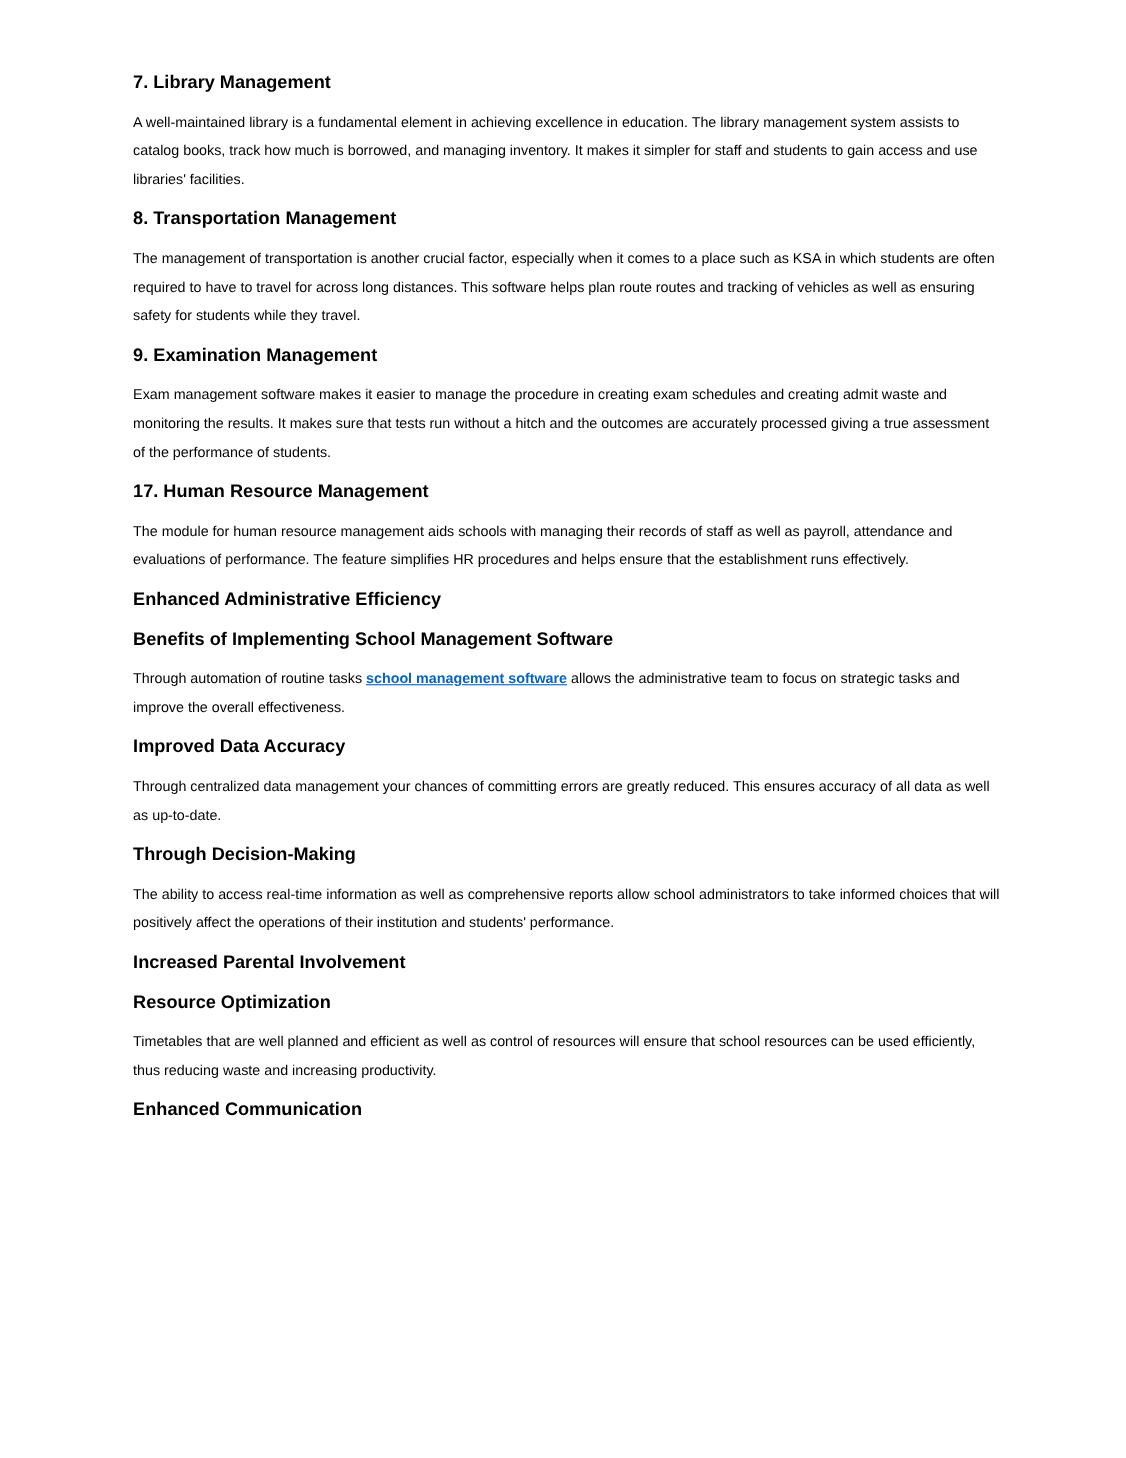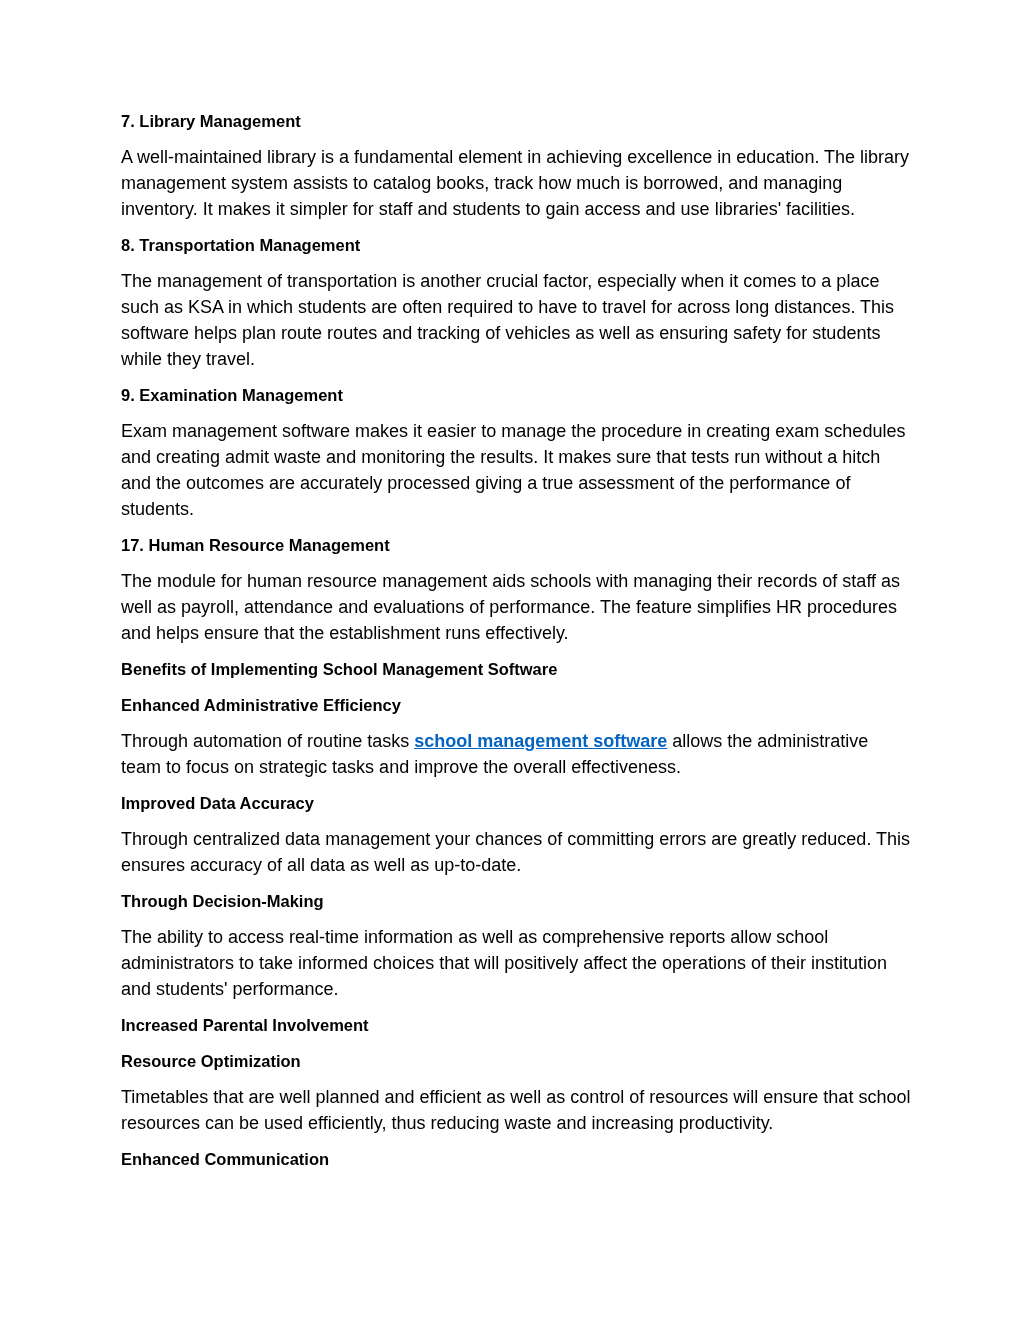--- a/index.html
+++ b/index.html
@@ -11,31 +11,31 @@
     width: 1024px;
     height: 1325px;
     overflow: hidden;
     font-family: "Liberation Sans", "DejaVu Sans", sans-serif;
     color: #000000;
   }
   .page {
     box-sizing: border-box;
     width: 1024px;
     height: 1325px;
-    padding: 108px 112px 40px 121px;
+    padding: 62px 112px 40px 121px;
     background: #ffffff;
   }
   .doc-heading {
     font-size: 16.5px;
     line-height: 26px;
     font-weight: bold;
     margin: 0 0 10px 0;
   }
   .doc-para {
-    font-size: 18px;
+    font-size: 13px;
     line-height: 26px;
     font-weight: normal;
     margin: 0 0 10px 0;
   }
   a.doc-link {
     font-weight: bold;
     text-decoration: underline;
     cursor: pointer;
   }
 </style>
@@ -49,23 +49,23 @@
 
   <h2 class="doc-heading">8. Transportation Management</h2>
   <p class="doc-para">The management of transportation is another crucial factor, especially when it comes to a place such as KSA in which students are often required to have to travel for across long distances. This software helps plan route routes and tracking of vehicles as well as ensuring safety for students while they travel.</p>
 
   <h2 class="doc-heading">9. Examination Management</h2>
   <p class="doc-para">Exam management software makes it easier to manage the procedure in creating exam schedules and creating admit waste and monitoring the results. It makes sure that tests run without a hitch and the outcomes are accurately processed giving a true assessment of the performance of students.</p>
 
   <h2 class="doc-heading">17. Human Resource Management</h2>
   <p class="doc-para">The module for human resource management aids schools with managing their records of staff as well as payroll, attendance and evaluations of performance. The feature simplifies HR procedures and helps ensure that the establishment runs effectively.</p>
 
+  <h2 class="doc-heading">Enhanced Administrative Efficiency</h2>
+
   <h2 class="doc-heading">Benefits of Implementing School Management Software</h2>
-
-  <h2 class="doc-heading">Enhanced Administrative Efficiency</h2>
   <p class="doc-para"><span>Through automation of routine tasks </span><a class="doc-link" href="#" style="color: rgb(5, 99, 193);">school management software</a><span> allows the administrative team to focus on strategic tasks and improve the overall effectiveness.</span></p>
 
   <h2 class="doc-heading">Improved Data Accuracy</h2>
   <p class="doc-para">Through centralized data management your chances of committing errors are greatly reduced. This ensures accuracy of all data as well as up-to-date.</p>
 
   <h2 class="doc-heading">Through Decision-Making</h2>
   <p class="doc-para">The ability to access real-time information as well as comprehensive reports allow school administrators to take informed choices that will positively affect the operations of their institution and students' performance.</p>
 
   <h2 class="doc-heading">Increased Parental Involvement</h2>
 

